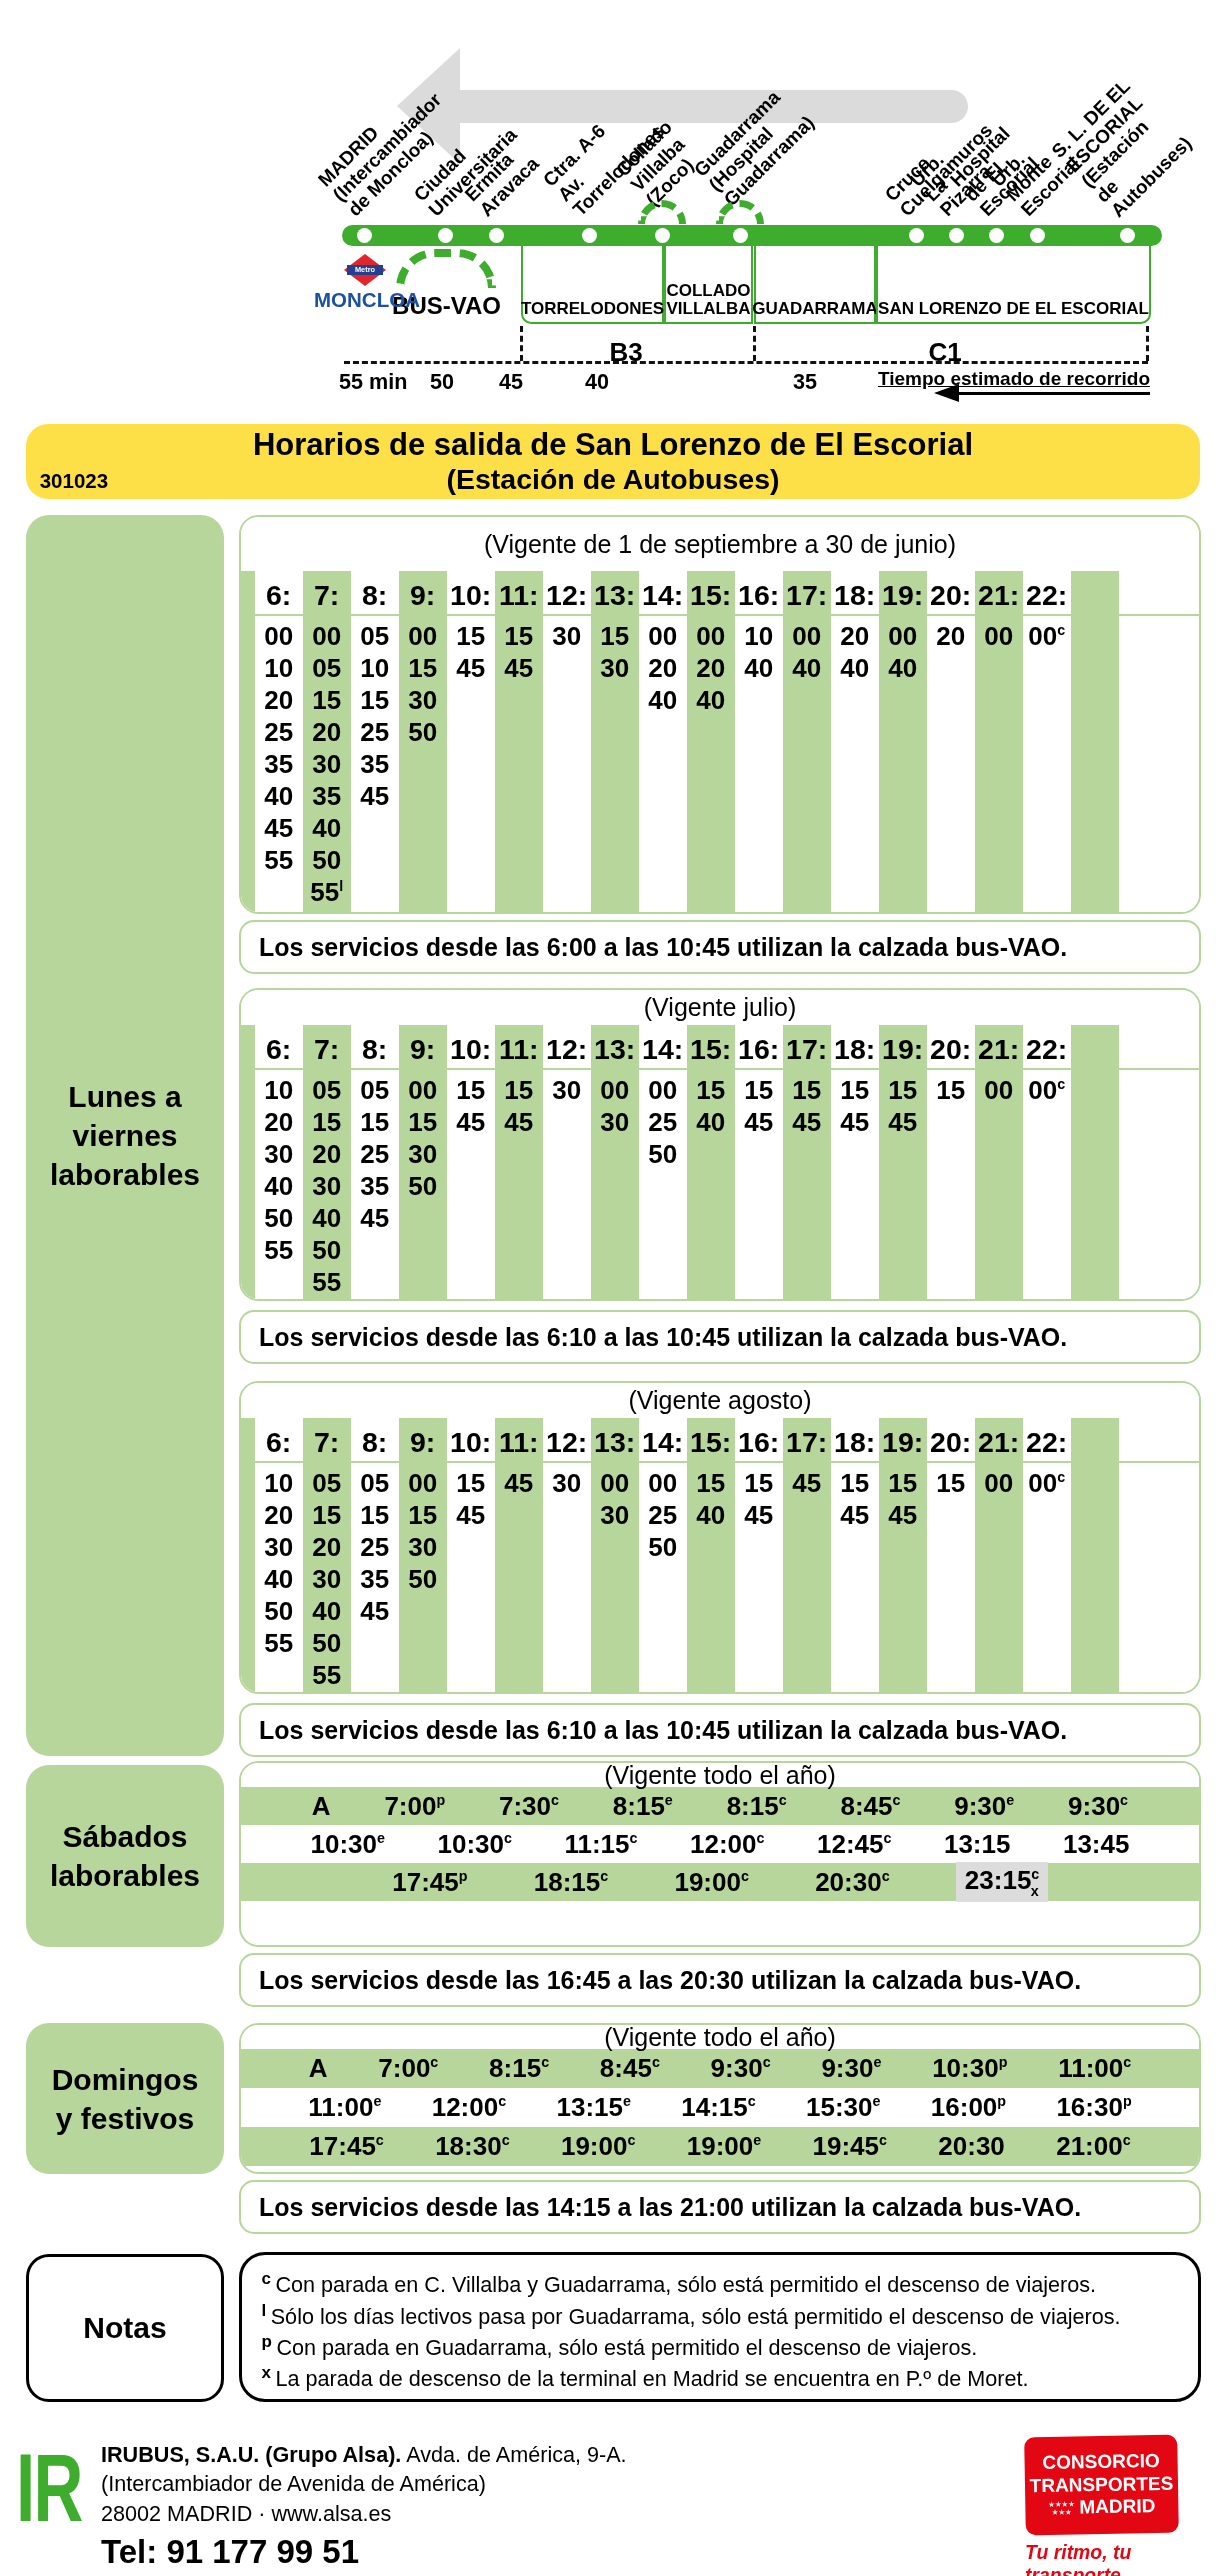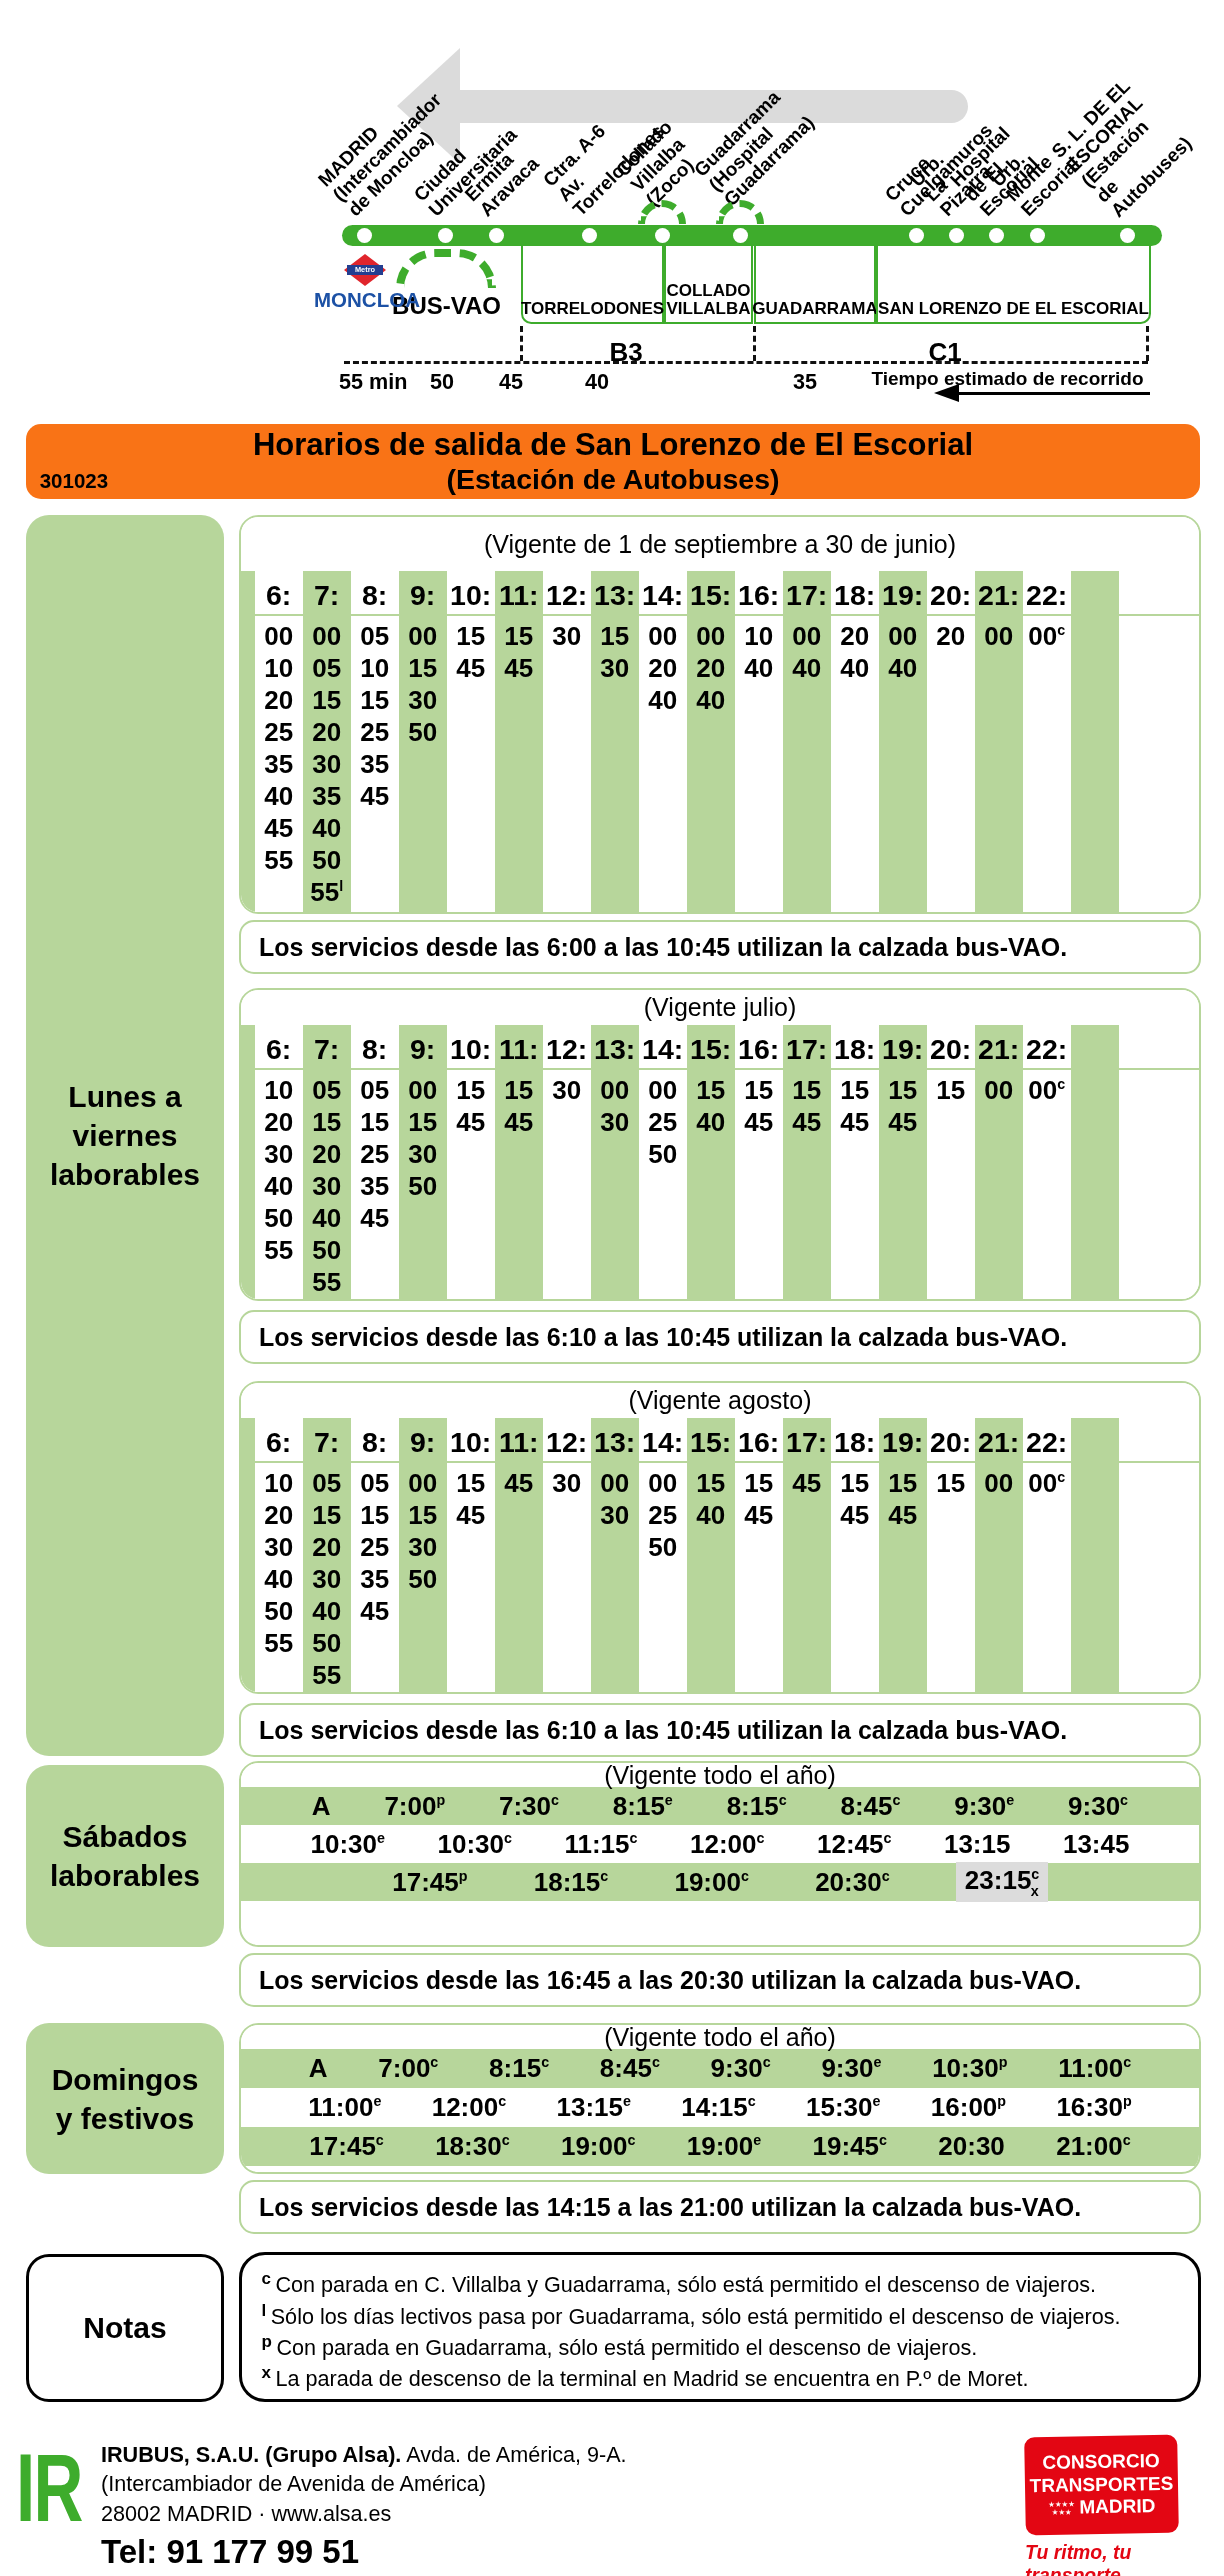--- a/index.html
+++ b/index.html
@@ -74,29 +74,29 @@
 
   .dash-h  { position:absolute; left:344px; top:361px; width:804px; border-top:3.4px dashed #111; }
   .dash-v  { position:absolute; border-left:3.4px dashed #111; height:35px; top:326px; }
   .dash-v.v1{left:520px} .dash-v.v2{left:753px} .dash-v.v3{left:1146px}
   .times span.tt { position:absolute; top:369px; font-size:21.6px; font-weight:bold; }
   .times span.tt:nth-of-type(1){left:339px}.times span.tt:nth-of-type(2){left:430px}
   .times span.tt:nth-of-type(3){left:499px}.times span.tt:nth-of-type(4){left:585px}
   .times span.tt:nth-of-type(5){left:793px}
   .fare { position:absolute; top:337px; width:80px; text-align:center; font-size:26px; font-weight:bold; }
   .fare.b3{left:586px} .fare.c1{left:905px}
-  .tt-caption { position:absolute; left:865px; top:368px; width:285px; text-align:center;
-    font-size:19px; font-weight:bold; }
+  .tt-caption { position:absolute; left:865px; top:368px; width:285px; text-align:right;
+    font-size:19px; font-weight:bold;text-decoration:underline; }
   .tt-arrow-line { position:absolute; left:952px; top:392px; width:198px; height:3.4px; background:#000; }
   .tt-arrow-head { position:absolute; left:934px; top:384px; width:0; height:0;
     border-top:9.7px solid transparent; border-bottom:9.7px solid transparent; border-right:25px solid #000; }
 
   
   .title-box { position:absolute; left:26px; top:424px; width:1174px; height:75px;
-    background:#f97316; border-radius:15px; display:flex; flex-direction:column;
+    background:#fde047; border-radius:22px; display:flex; flex-direction:column;
     align-items:center; justify-content:center; }
   .title-l1 { font-size:31px; font-weight:bold; }
   .title-l2 { font-size:28.5px; font-weight:bold; }
   .title-code { position:absolute; left:13.7px; bottom:5.7px; font-size:20.5px; font-weight:bold; }
 
   
   .sidebar { position:absolute; left:26px; width:198px; background:#B7D69B; border-radius:23px;
     display:flex; align-items:center; justify-content:center; text-align:center;
     font-size:30px; font-weight:bold; white-space:pre-line; line-height:1.3; }
   .sb-weekday { top:515px;  height:1241px; }

